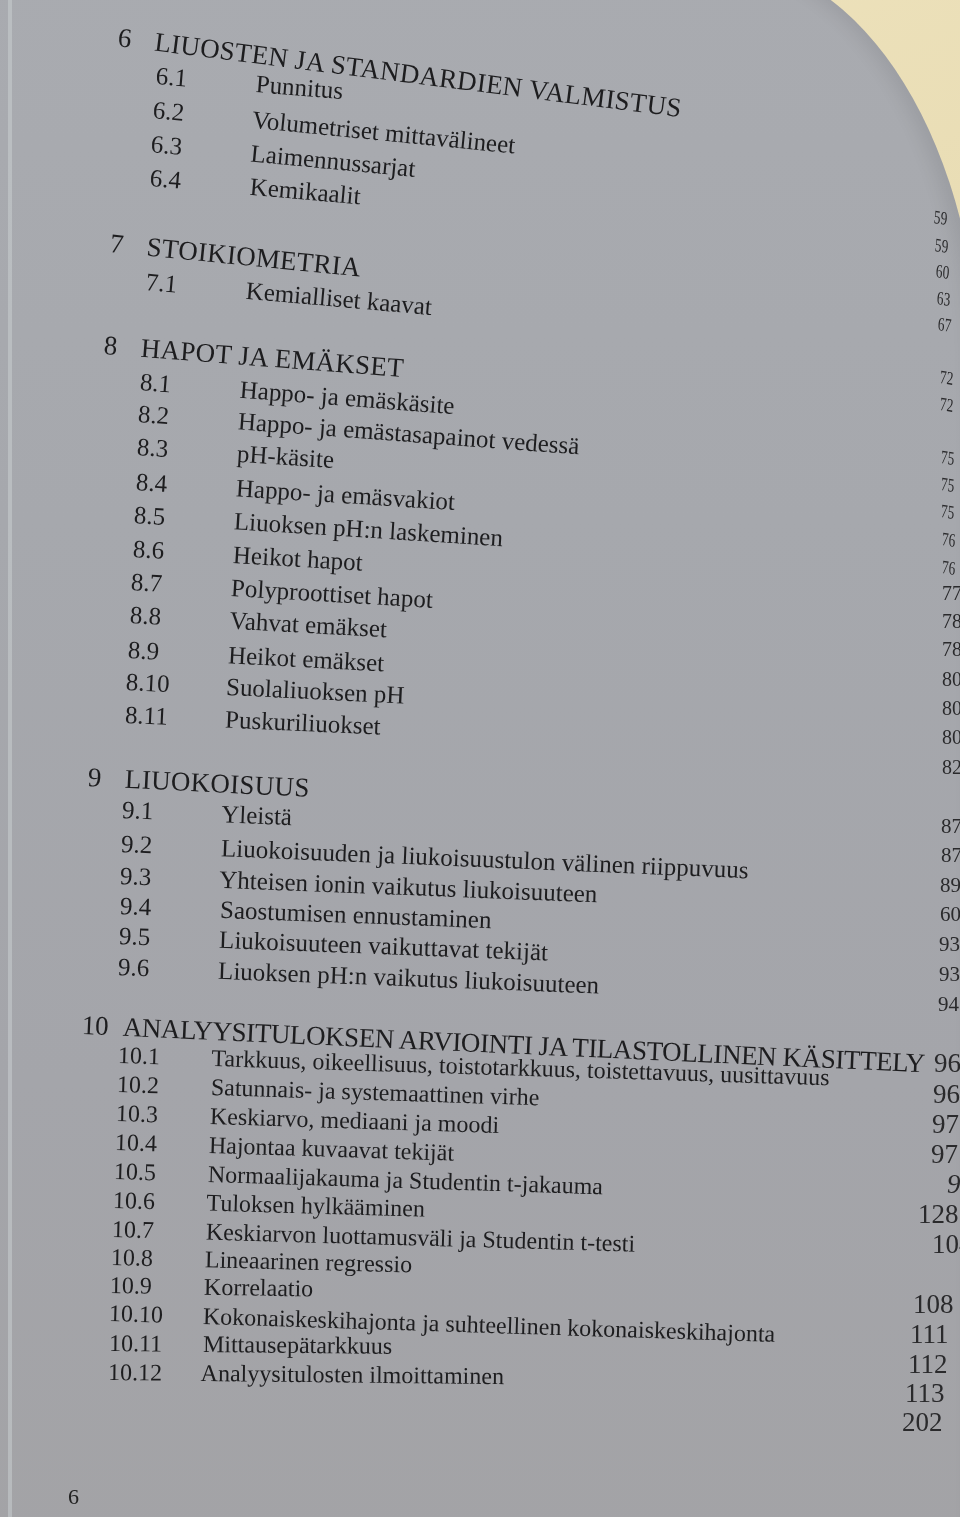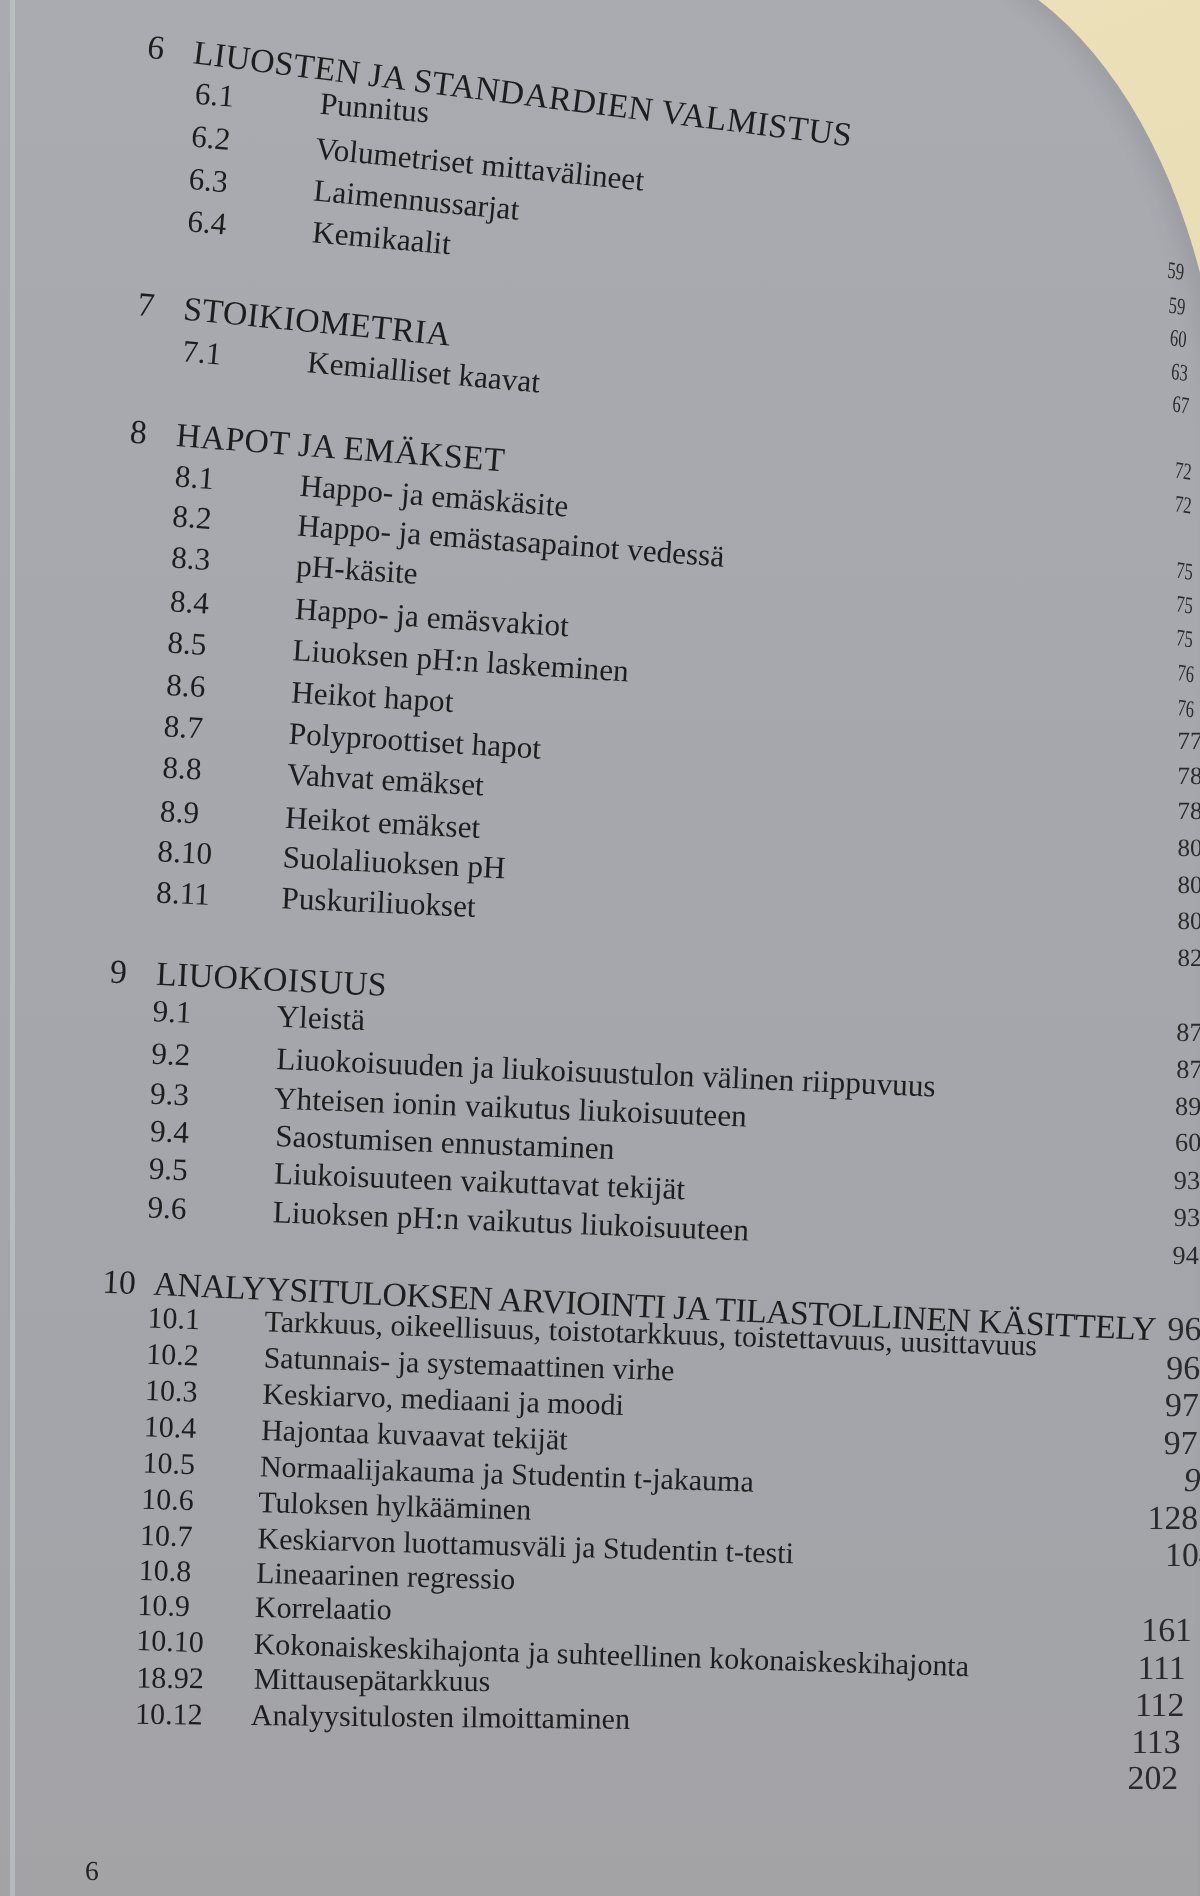--- a/index.html
+++ b/index.html
@@ -239,21 +239,21 @@
   </div>
   <div class="row section" style="left:110px; top:1272px; transform: rotate(1deg); font-size:24px;">
     <span class="num" style="width:88px;">10.9</span>
     <span>Korrelaatio</span>
   </div>
   <div class="row section" style="left:109px; top:1300px; transform: rotate(1.8deg); font-size:24px;">
     <span class="num" style="width:88px;">10.10</span>
     <span>Kokonaiskeskihajonta ja suhteellinen kokonaiskeskihajonta</span>
   </div>
   <div class="row section" style="left:109px; top:1330px; transform: rotate(0.6deg); font-size:24px;">
-    <span class="num" style="width:88px;">18.92</span>
+    <span class="num" style="width:88px;">10.11</span>
     <span>Mittausepätarkkuus</span>
   </div>
   <div class="row section" style="left:108px; top:1359px; transform: rotate(0.6deg); font-size:24px;">
     <span class="num" style="width:88px;">10.12</span>
     <span>Analyysitulosten ilmoittaminen</span>
   </div>
 
   <span class="pg narrow" style="left:934px; top:206px;">59</span>
   <span class="pg narrow" style="left:935px; top:234px;">59</span>
   <span class="pg narrow" style="left:936px; top:260px;">60</span>
@@ -285,20 +285,20 @@
   <span class="pg" style="left:938px; top:992px; font-size:21px;">94</span>
 
   <span class="pg" style="left:934px; top:1048px;">96</span>
   <span class="pg" style="left:933px; top:1079px;">96</span>
   <span class="pg" style="left:932px; top:1109px;">97</span>
   <span class="pg" style="left:931px; top:1139px;">97</span>
   <span class="pg" style="left:947px; top:1169px;font-style:italic;">98</span>
   <span class="pg" style="left:918px; top:1199px;">128</span>
   <span class="pg" style="left:932px; top:1229px;">104</span>
   <span class="pg" style="left:958px; top:1259px;">106</span>
-  <span class="pg" style="left:913px; top:1289px;">161</span>
+  <span class="pg" style="left:913px; top:1289px;">108</span>
   <span class="pg" style="left:910px; top:1319px;">111</span>
   <span class="pg" style="left:908px; top:1349px;">112</span>
   <span class="pg" style="left:905px; top:1378px;">113</span>
   <span class="pg" style="left:902px; top:1407px;">202</span>
 
   <span class="folio">6</span>
 </div>
 
 </body></html>

